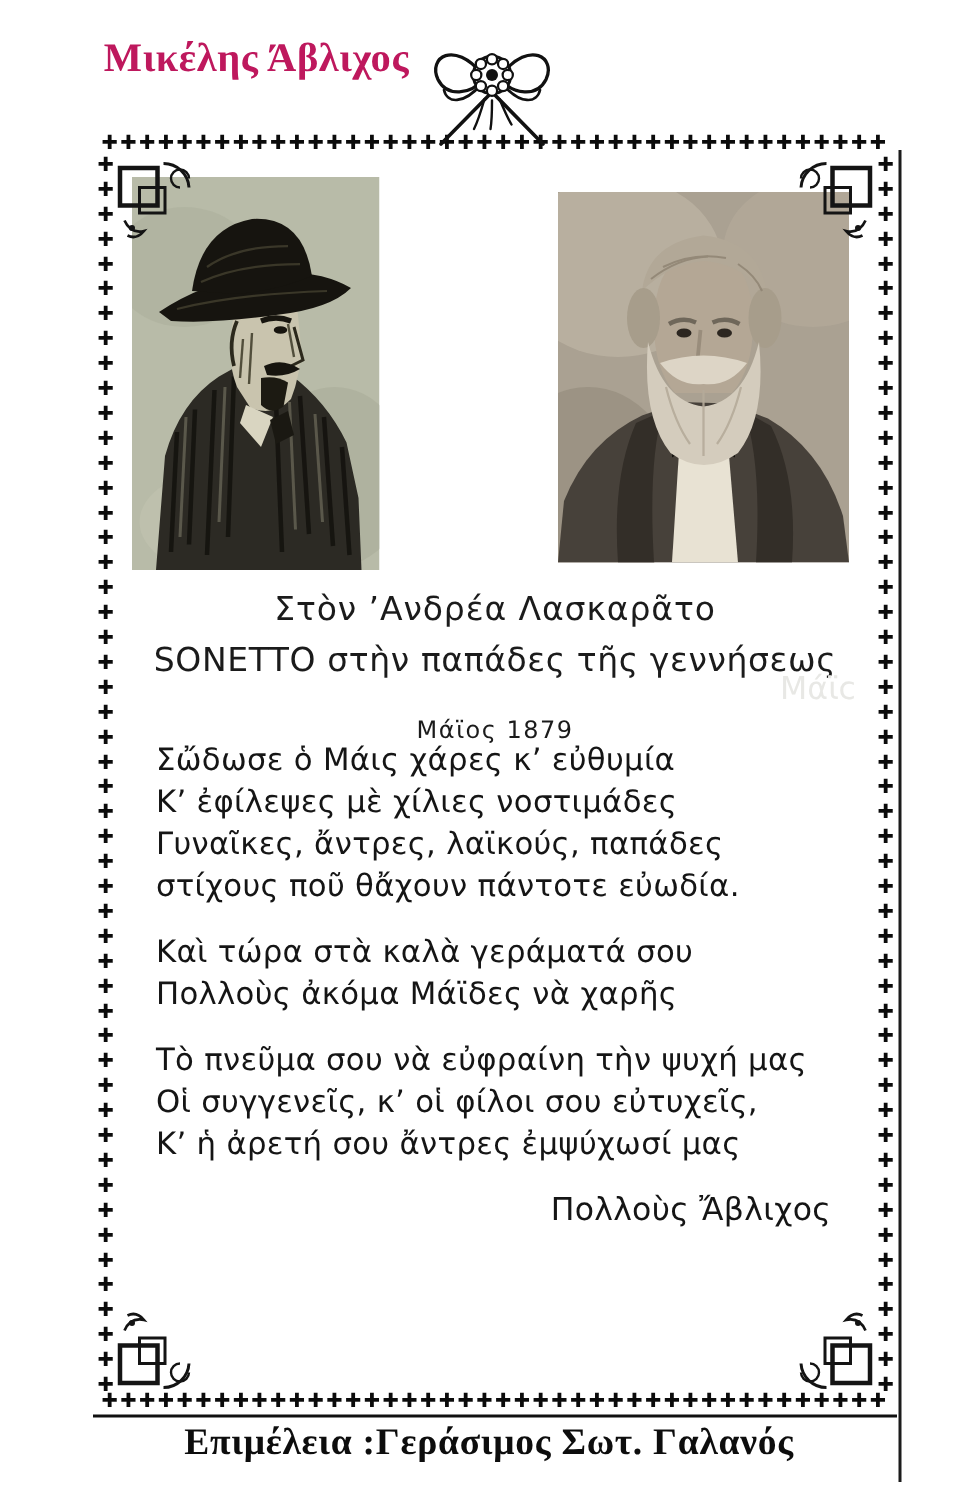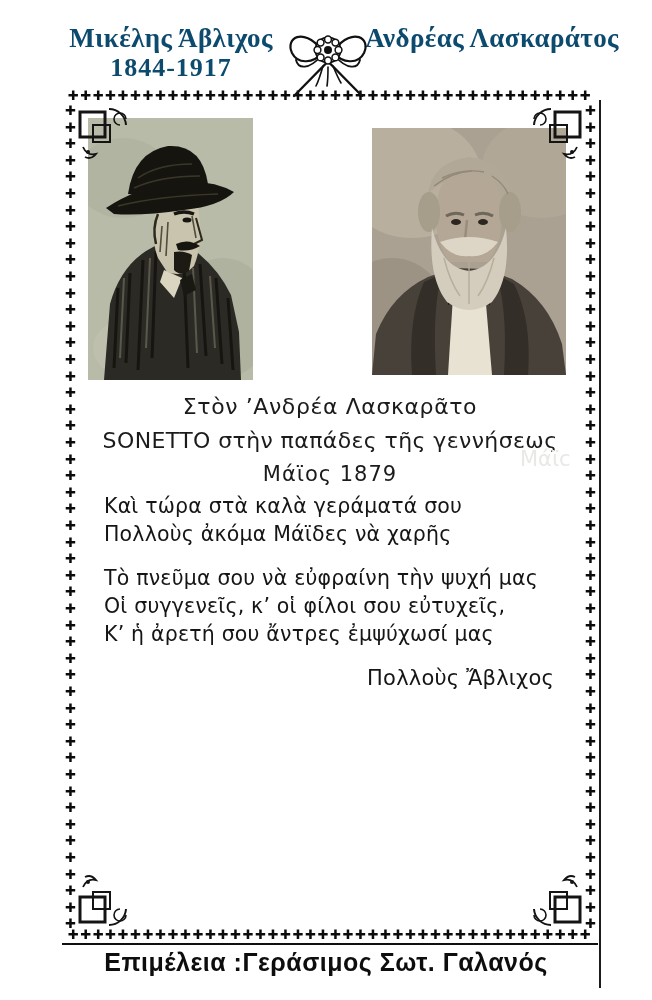--- a/index.html
+++ b/index.html
@@ -3,21 +3,21 @@
 <meta charset="utf-8">
 <style>
   html,body{margin:0;padding:0;background:#888;}
   .page{
     position:relative;width:652px;height:1000px;margin:0 auto;
     background:#ffffff;overflow:hidden;
     font-family:"DejaVu Sans",sans-serif;color:#161616;
   }
   
   .hdr{position:absolute;top:24px;text-align:center;line-height:1.05;
-       font-family:"Liberation Serif",serif;font-weight:bold;color:#0c4a6e;}
+       font-family:"Liberation Serif",serif;font-weight:bold;color:#be185d;}
   .hdr-left{left:58px;width:226px;}
   .hdr-right{left:364px;width:256px;}
   .hdr-name{font-size:27px;letter-spacing:.4px;}
   .hdr-dates{font-size:26px;margin-top:2px;letter-spacing:1px;}
   .top-ornament{position:absolute;left:281px;top:22px;width:94px;height:78px;z-index:4;}
   
   .frame{position:absolute;left:62px;top:88px;width:536px;height:857px;}
   .strip{position:absolute;color:#0b0b0b;font-size:13px;letter-spacing:1.6px;
          overflow:hidden;white-space:nowrap;z-index:2;user-select:none;}
   .strip.h{left:0;right:0;height:16px;line-height:16px;text-align:center;}
@@ -33,43 +33,41 @@
   .corner.br{right:13px;bottom:14px;transform:scale(-1,-1);}
   .scan-line{position:absolute;left:599px;top:100px;width:2px;height:888px;background:#1b1b1b;}
   
   .portrait{position:absolute;display:block;}
   .portrait-left{left:88px;top:118px;width:165px;height:262px;}
   .portrait-right{left:372px;top:128px;width:194px;height:247px;}
   
   .titles{position:absolute;left:62px;top:394px;width:536px;text-align:center;color:#1b1b1b;}
   .dedication{font-size:22px;letter-spacing:.6px;text-align:center;}
   .subtitle{font-size:22px;margin-top:9px;letter-spacing:.4px;}
-  .date-line{font-size:21px;margin-top:9px;letter-spacing:1px;}
+  .date-line{font-size:16px;margin-top:24px;letter-spacing:1px;}
   .watermark{position:absolute;left:520px;top:447px;font-size:21px;color:#e8e8e5;z-index:1;}
   
   .poem{position:absolute;left:104px;top:492px;width:452px;
         font-size:20.5px;line-height:28px;letter-spacing:.2px;color:#151515;}
   .stanza{margin:0 0 16px 0;}
   .sig{text-align:right;font-size:21px;margin-top:2px;padding-right:2px;}
   
   .footer-caption{position:absolute;left:0;top:948px;width:652px;text-align:center;
-        font-family:Liberation Sans, sans-serif;font-weight:bold;font-size:25px;
+        font-family:Liberation Serif, serif;font-weight:bold;font-size:25px;
         color:#0d0d0d;letter-spacing:.5px;}
 </style>
 </head>
 <body>
 
 <div class="page">
 
   <div class="hdr hdr-left">
     <div class="hdr-name">Μικέλης Άβλιχος</div>
-    <div class="hdr-dates">1844-1917</div>
   </div>
   <div class="hdr hdr-right">
-    <div class="hdr-name">Ανδρέας Λασκαράτος</div>
   </div>
 
   <svg class="top-ornament" viewBox="0 0 94 78">
     <g stroke="#111" fill="none" stroke-width="2.4" stroke-linecap="round">
       <line x1="13" y1="74" x2="66" y2="20"></line>
       <line x1="81" y1="74" x2="28" y2="20"></line>
       <path d="M40,27 C22,5 4,16 11,31 C17,43 33,41 41,31" fill="#fff" stroke-width="2.2"></path>
       <path d="M54,27 C72,5 90,16 83,31 C77,43 61,41 53,31" fill="#fff" stroke-width="2.2"></path>
       <path d="M40,34 C28,48 17,47 15,38" stroke-width="1.8"></path>
       <path d="M54,34 C66,48 77,47 79,38" stroke-width="1.8"></path>
@@ -235,20 +233,26 @@
 
   <div class="watermark">Μάϊc</div>
   <div class="titles">
     <div class="dedication">Στὸν ’Ανδρέα Λασκαρᾶτο</div>
     <div class="subtitle">SONETTO στὴν παπάδες τῆς γεννήσεως</div>
     <div class="date-line">Μάϊος 1879</div>
   </div>
 
   <div class="poem">
     <div class="stanza">
+      <div>Σὤδωσε ὁ Μάις χάρες κ’ εὐθυμία</div>
+      <div>Κ’ ἐφίλεψες μὲ χίλιες νοστιμάδες</div>
+      <div>Γυναῖκες, ἄντρες, λαϊκούς, παπάδες</div>
+      <div>στίχους ποῦ θἄχουν πάντοτε εὐωδία.</div>
+    </div>
+    <div class="stanza">
       <div>Καὶ τώρα στὰ καλὰ γεράματά σου</div>
       <div>Πολλοὺς ἀκόμα Μάϊδες νὰ χαρῆς</div>
     </div>
     <div class="stanza">
       <div>Τὸ πνεῦμα σου νὰ εὐφραίνη τὴν ψυχή μας</div>
       <div>Οἱ συγγενεῖς, κ’ οἱ φίλοι σου εὐτυχεῖς,</div>
       <div>Κ’ ἡ ἀρετή σου ἄντρες ἐμψύχωσί μας</div>
     </div>
     <div class="sig">Πολλοὺς  Ἄβλιχος</div>
   </div>

